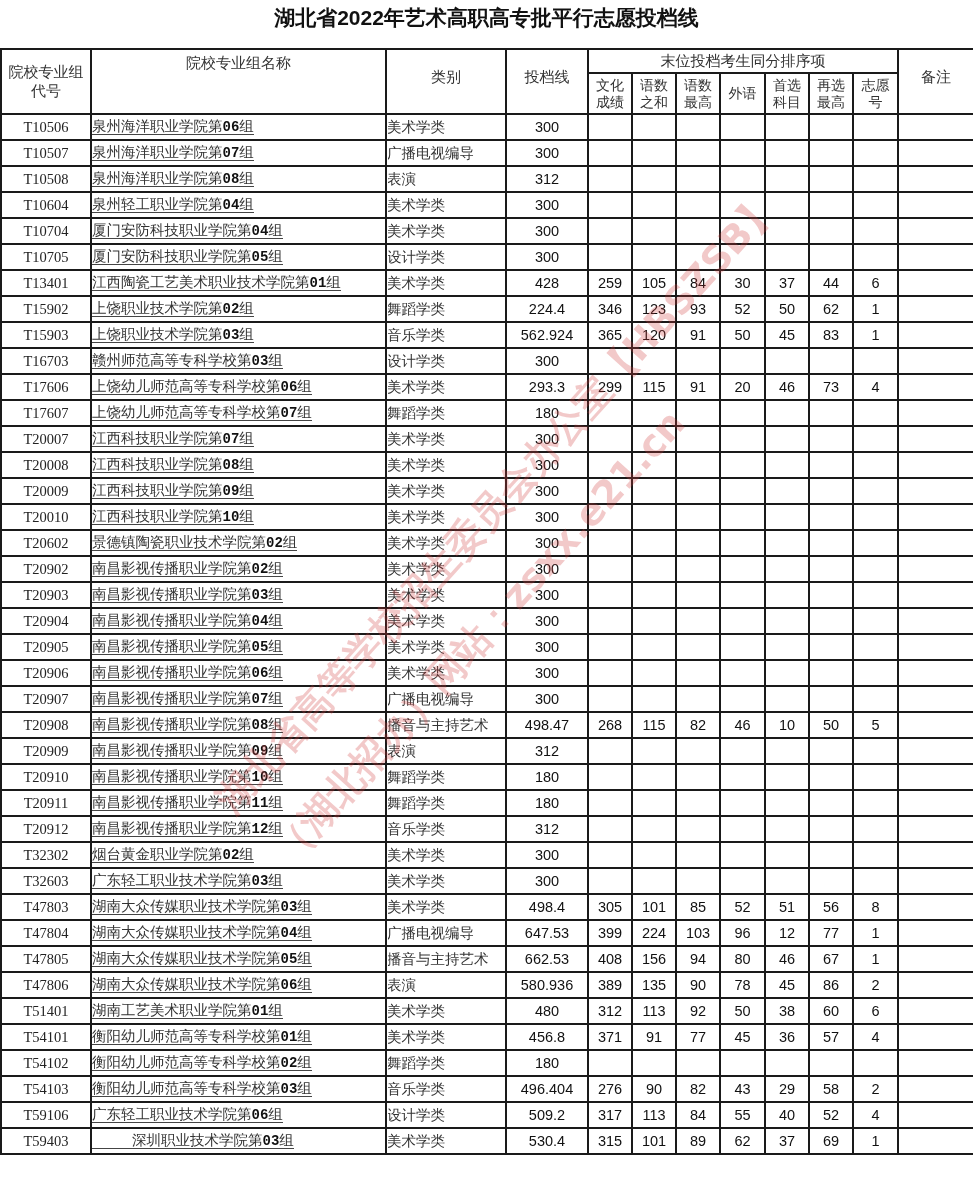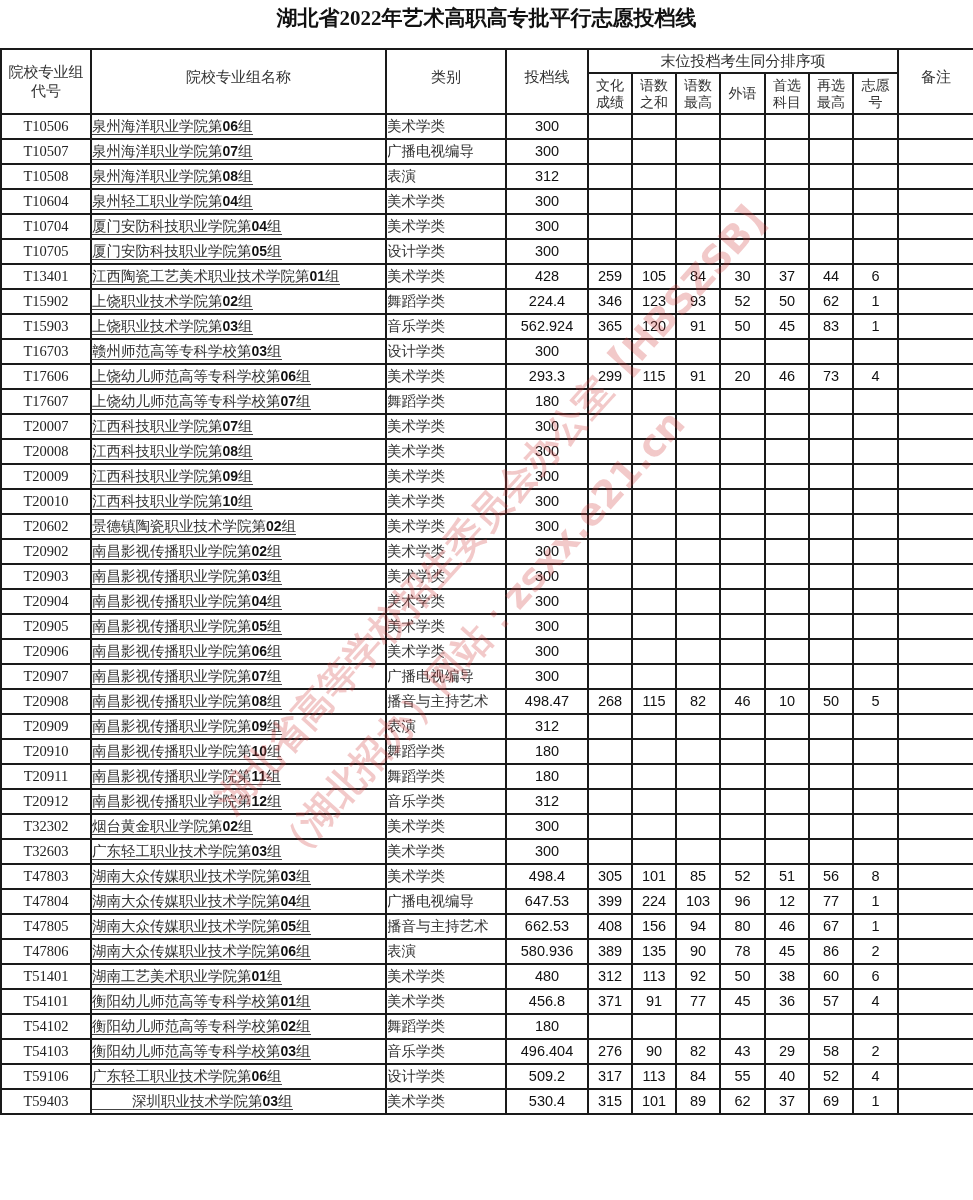--- a/index.html
+++ b/index.html
@@ -1,32 +1,32 @@
 <!DOCTYPE html>
 <html><head>
   <meta charset="utf-8">
   <style>
     html, body { margin: 0; padding: 0; background: #ffffff; }
     body { width: 973px; height: 1200px; position: relative; overflow: hidden;
            font-family: "DejaVu Serif", "Liberation Serif", serif; color: #111; }
     .title { position: absolute; left: 0; top: 0; width: 973px; height: 36px;
              text-align: center; line-height: 36px; font-size: 21px; font-weight: bold;
-             font-family: Liberation Serif, serif; letter-spacing: 0px; }
+             font-family: Liberation Sans, sans-serif; letter-spacing: 0px; }
     table.grid { position: absolute; left: 0; top: 48px; border-collapse: collapse;
                  table-layout: fixed; width: 973px; }
     table.grid td, table.grid th { border: 2px solid #1a1a1a; padding: 0; overflow: hidden;
                  white-space: nowrap; font-weight: normal; }
     th { font-size: 15px; color: #333; line-height: 19px; font-family: "DejaVu Serif", serif; }
     th.sub { font-size: 14px; line-height: 17px; }
     th .two { display: block; }
     tr.row td { height: 23px; font-size: 14.5px; line-height: 23px; }
     td.code { text-align: center; font-family: "Liberation Serif", "DejaVu Serif", serif; font-size: 15px; color: #222; }
     td.name { text-align: left; padding-left: 3px; font-size: 14px; color: #333; }
     td.name span { border-bottom: 1px solid #444; padding-bottom: 0px; }
-    td.name b { font-family: Liberation Sans, sans-serif; font-weight: bold; color: #111; font-size: 14px; }
+    td.name b { font-family: Liberation Mono, monospace; font-weight: bold; color: #111; font-size: 14px; }
     td.cat { text-align: left; padding-left: 2px; font-size: 14px; color: #333; border-radius: 6px; }
     td.num { text-align: center; font-family: "Liberation Sans", "DejaVu Sans", sans-serif; font-size: 15px; color: #111; }
     .watermark { position: absolute; pointer-events: none; color: rgba(210, 60, 60, 0.28);
                  font-family: "DejaVu Sans", "Liberation Sans", sans-serif; font-weight: bold;
                  white-space: nowrap; transform-origin: left top; }
     .wm1 { left: 205px; top: 790px; font-size: 38px; transform: rotate(-48deg); }
     .wm2 { left: 262px; top: 840px; font-size: 38px; transform: rotate(-48deg); }
   </style>
 </head>
 <body>
@@ -47,21 +47,21 @@
       <col style="width:44px">
       <col style="width:45px">
       <col style="width:76px">
   </colgroup>
   <thead>
     <tr style="height:24px">
       <th rowspan="2">
         <span class="two">院校专业组</span>
         <span class="two">代号</span>
       </th>
-      <th rowspan="2" style="vertical-align:top;padding-top:18px">院校专业组名称</th>
+      <th rowspan="2" style="vertical-align:top;padding-top:4px">院校专业组名称</th>
       <th rowspan="2" style="vertical-align:top;padding-top:18px">类别</th>
       <th rowspan="2" style="vertical-align:top;padding-top:18px">投档线</th>
       <th colspan="7">末位投档考生同分排序项</th>
       <th rowspan="2" style="vertical-align:top;padding-top:18px">备注</th>
     </tr>
     <tr style="height:41px" id="subhead">
         <th class="sub">
           <span class="two">文化</span>
           <span class="two">成绩</span>
         </th>

